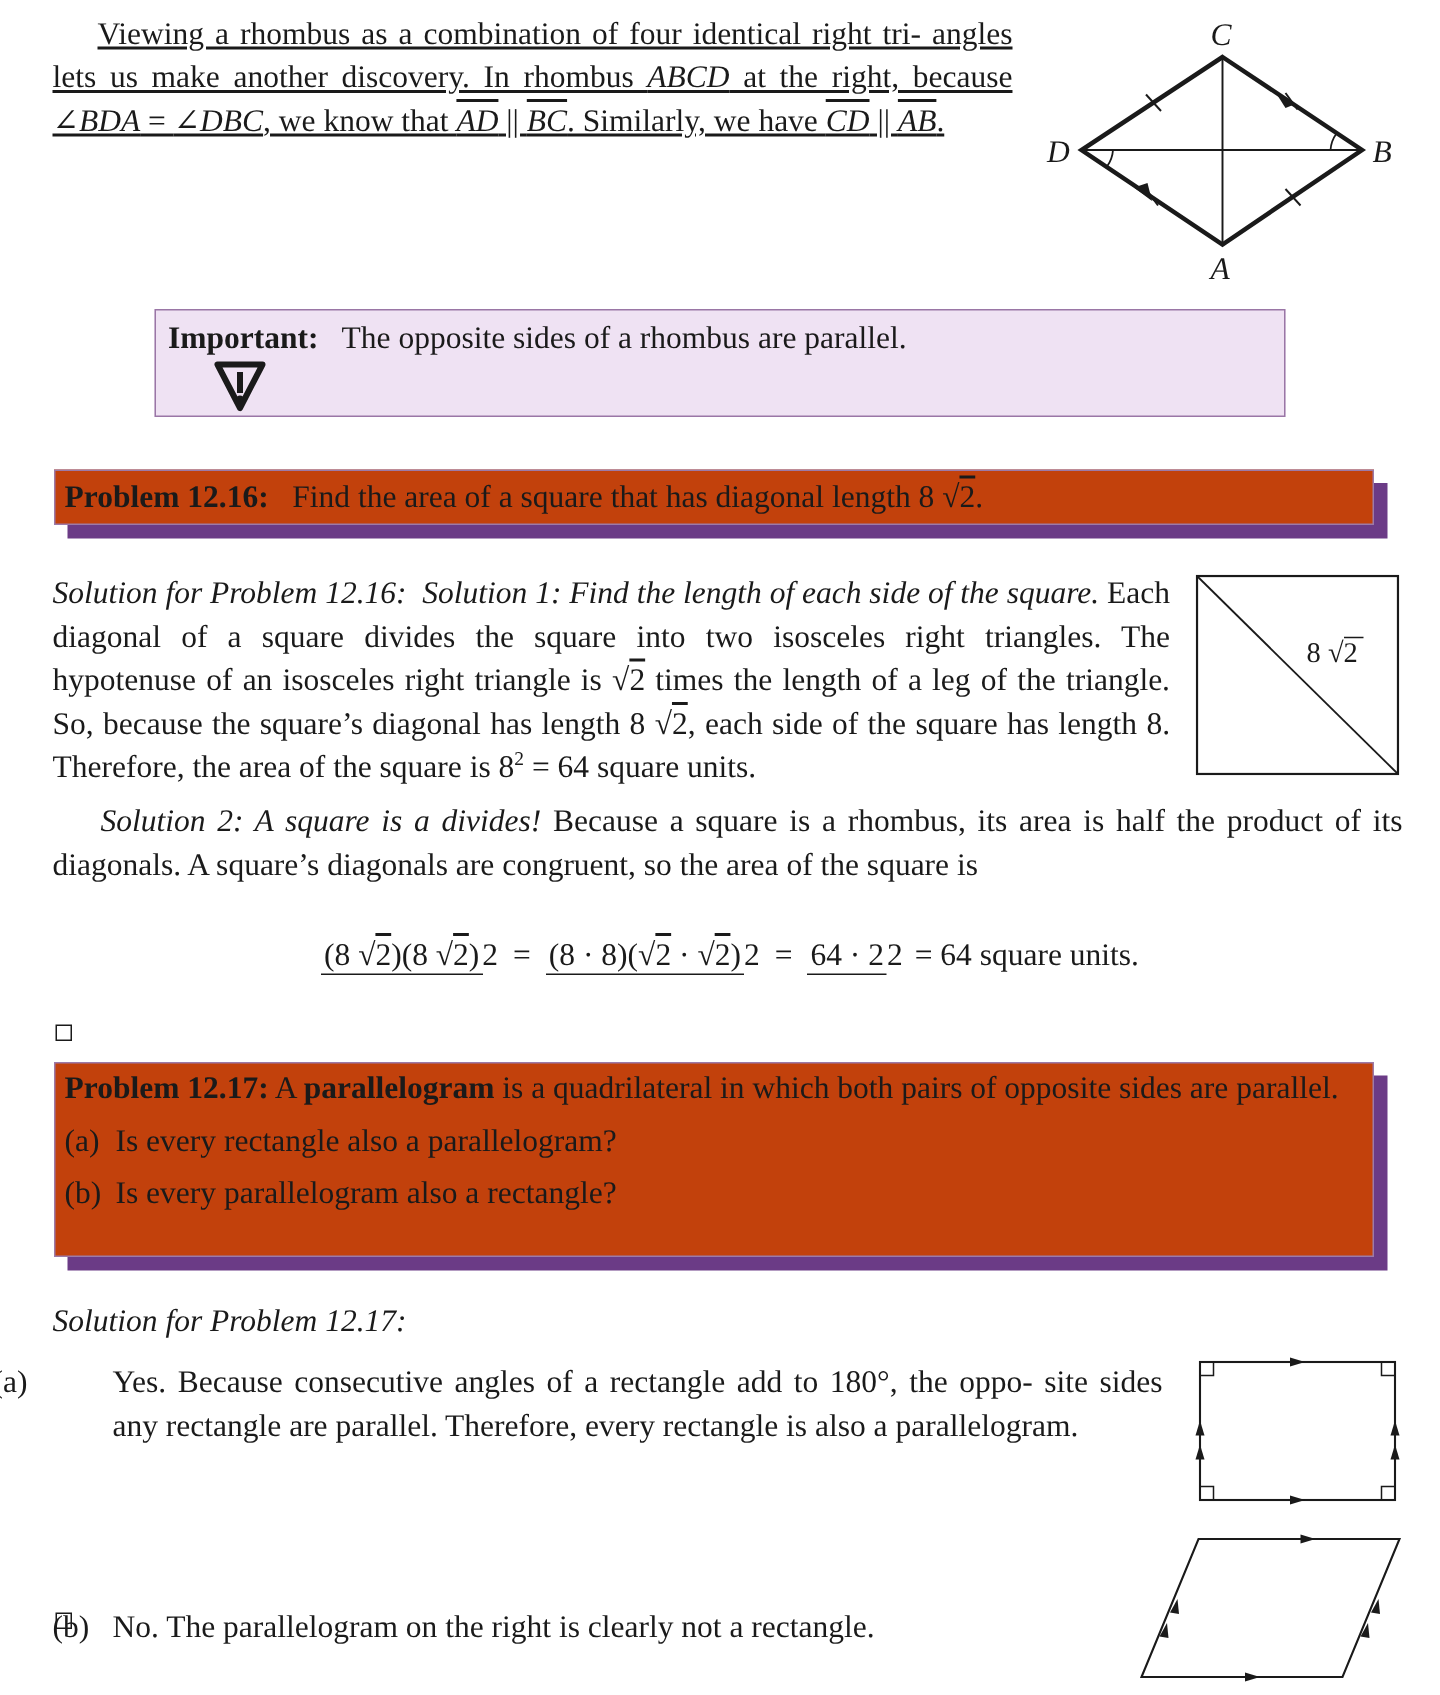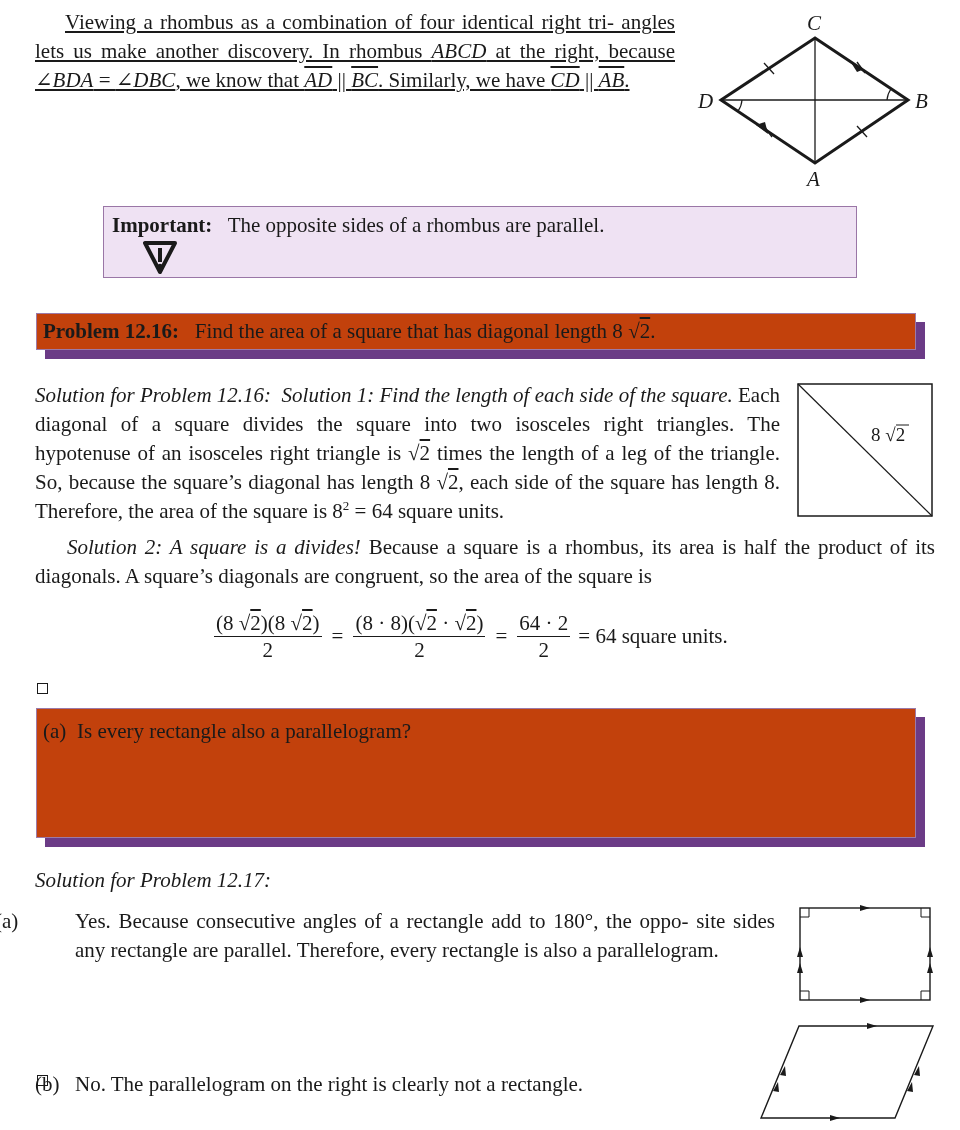--- a/index.html
+++ b/index.html
@@ -37,21 +37,21 @@
   #p1217 .sub { padding-left: 0; }
   #p1217 .sub .lbl { display: inline-block; width: 34px; }
 
   #sol1216 { left: 35px; top: 381px; width: 745px; text-align: justify; }
   #square16 { left: 797px; top: 383px; width: 136px; height: 134px; }
 
   #sol2 { left: 35px; top: 533px; width: 900px; text-align: justify; }
   #sol2 .indent { display: inline-block; width: 32px; }
 
   #eq { left: 210px; top: 604px; height: 64px; display: flex; align-items: center; }
-  .frac { display: inline-flex; flex-direction: column; align-items: center; margin: 0 4px; }
+  .frac { display: inline-flex; flex-direction: row; align-items: center; margin: 0 4px; }
   .frac .num { border-bottom: 1.3px solid #1a1a1a; padding: 0 2px; line-height: 26px; }
   .frac .den { line-height: 26px; }
   .eqsign { margin: 0 6px; }
 
   .qed { width: 11px; height: 11px; border: 1.3px solid #1a1a1a; box-sizing: border-box; }
 
   #sol1217-title { left: 35px; top: 866px; }
   #ans-a { left: 35px; top: 907px; width: 740px; text-align: justify; }
   #ans-a .lbl, #ans-b .lbl { display: inline-block; width: 40px; }
   #ans-a .hang { padding-left: 40px; text-indent: -40px; }
@@ -138,22 +138,28 @@
   <span class="frac">
     <span class="num">64 · 2</span>
     <span class="den">2</span>
   </span>
   <span style="margin-left:4px">= 64 square units.</span>
 </div>
 
 <div class="abs qed" style="left:37px; top:683px;"></div>
 
 <div id="p1217" class="abs problem-box">
+  <div>
+    <span class="b">Problem 12.17:</span><span> A </span><span class="b">parallelogram</span><span> is a quadrilateral in which both pairs of opposite sides are parallel.</span>
+  </div>
   <div class="sub" style="margin-top:6px">
     <span class="lbl">(a)</span><span>Is every rectangle also a parallelogram?</span>
+  </div>
+  <div class="sub" style="margin-top:6px">
+    <span class="lbl">(b)</span><span>Is every parallelogram also a rectangle?</span>
   </div>
 </div>
 
 <div id="sol1217-title" class="abs it">Solution for Problem 12.17:</div>
 
 <div id="ans-a" class="abs">
   <p class="hang"><span class="lbl">(a)</span><span>Yes. Because consecutive angles of a rectangle add to 180°, the oppo- site sides any rectangle are parallel. Therefore, every rectangle is also a parallelogram.</span></p>
 </div>
 
 <svg id="rect17" class="abs" viewBox="0 0 150 108">

